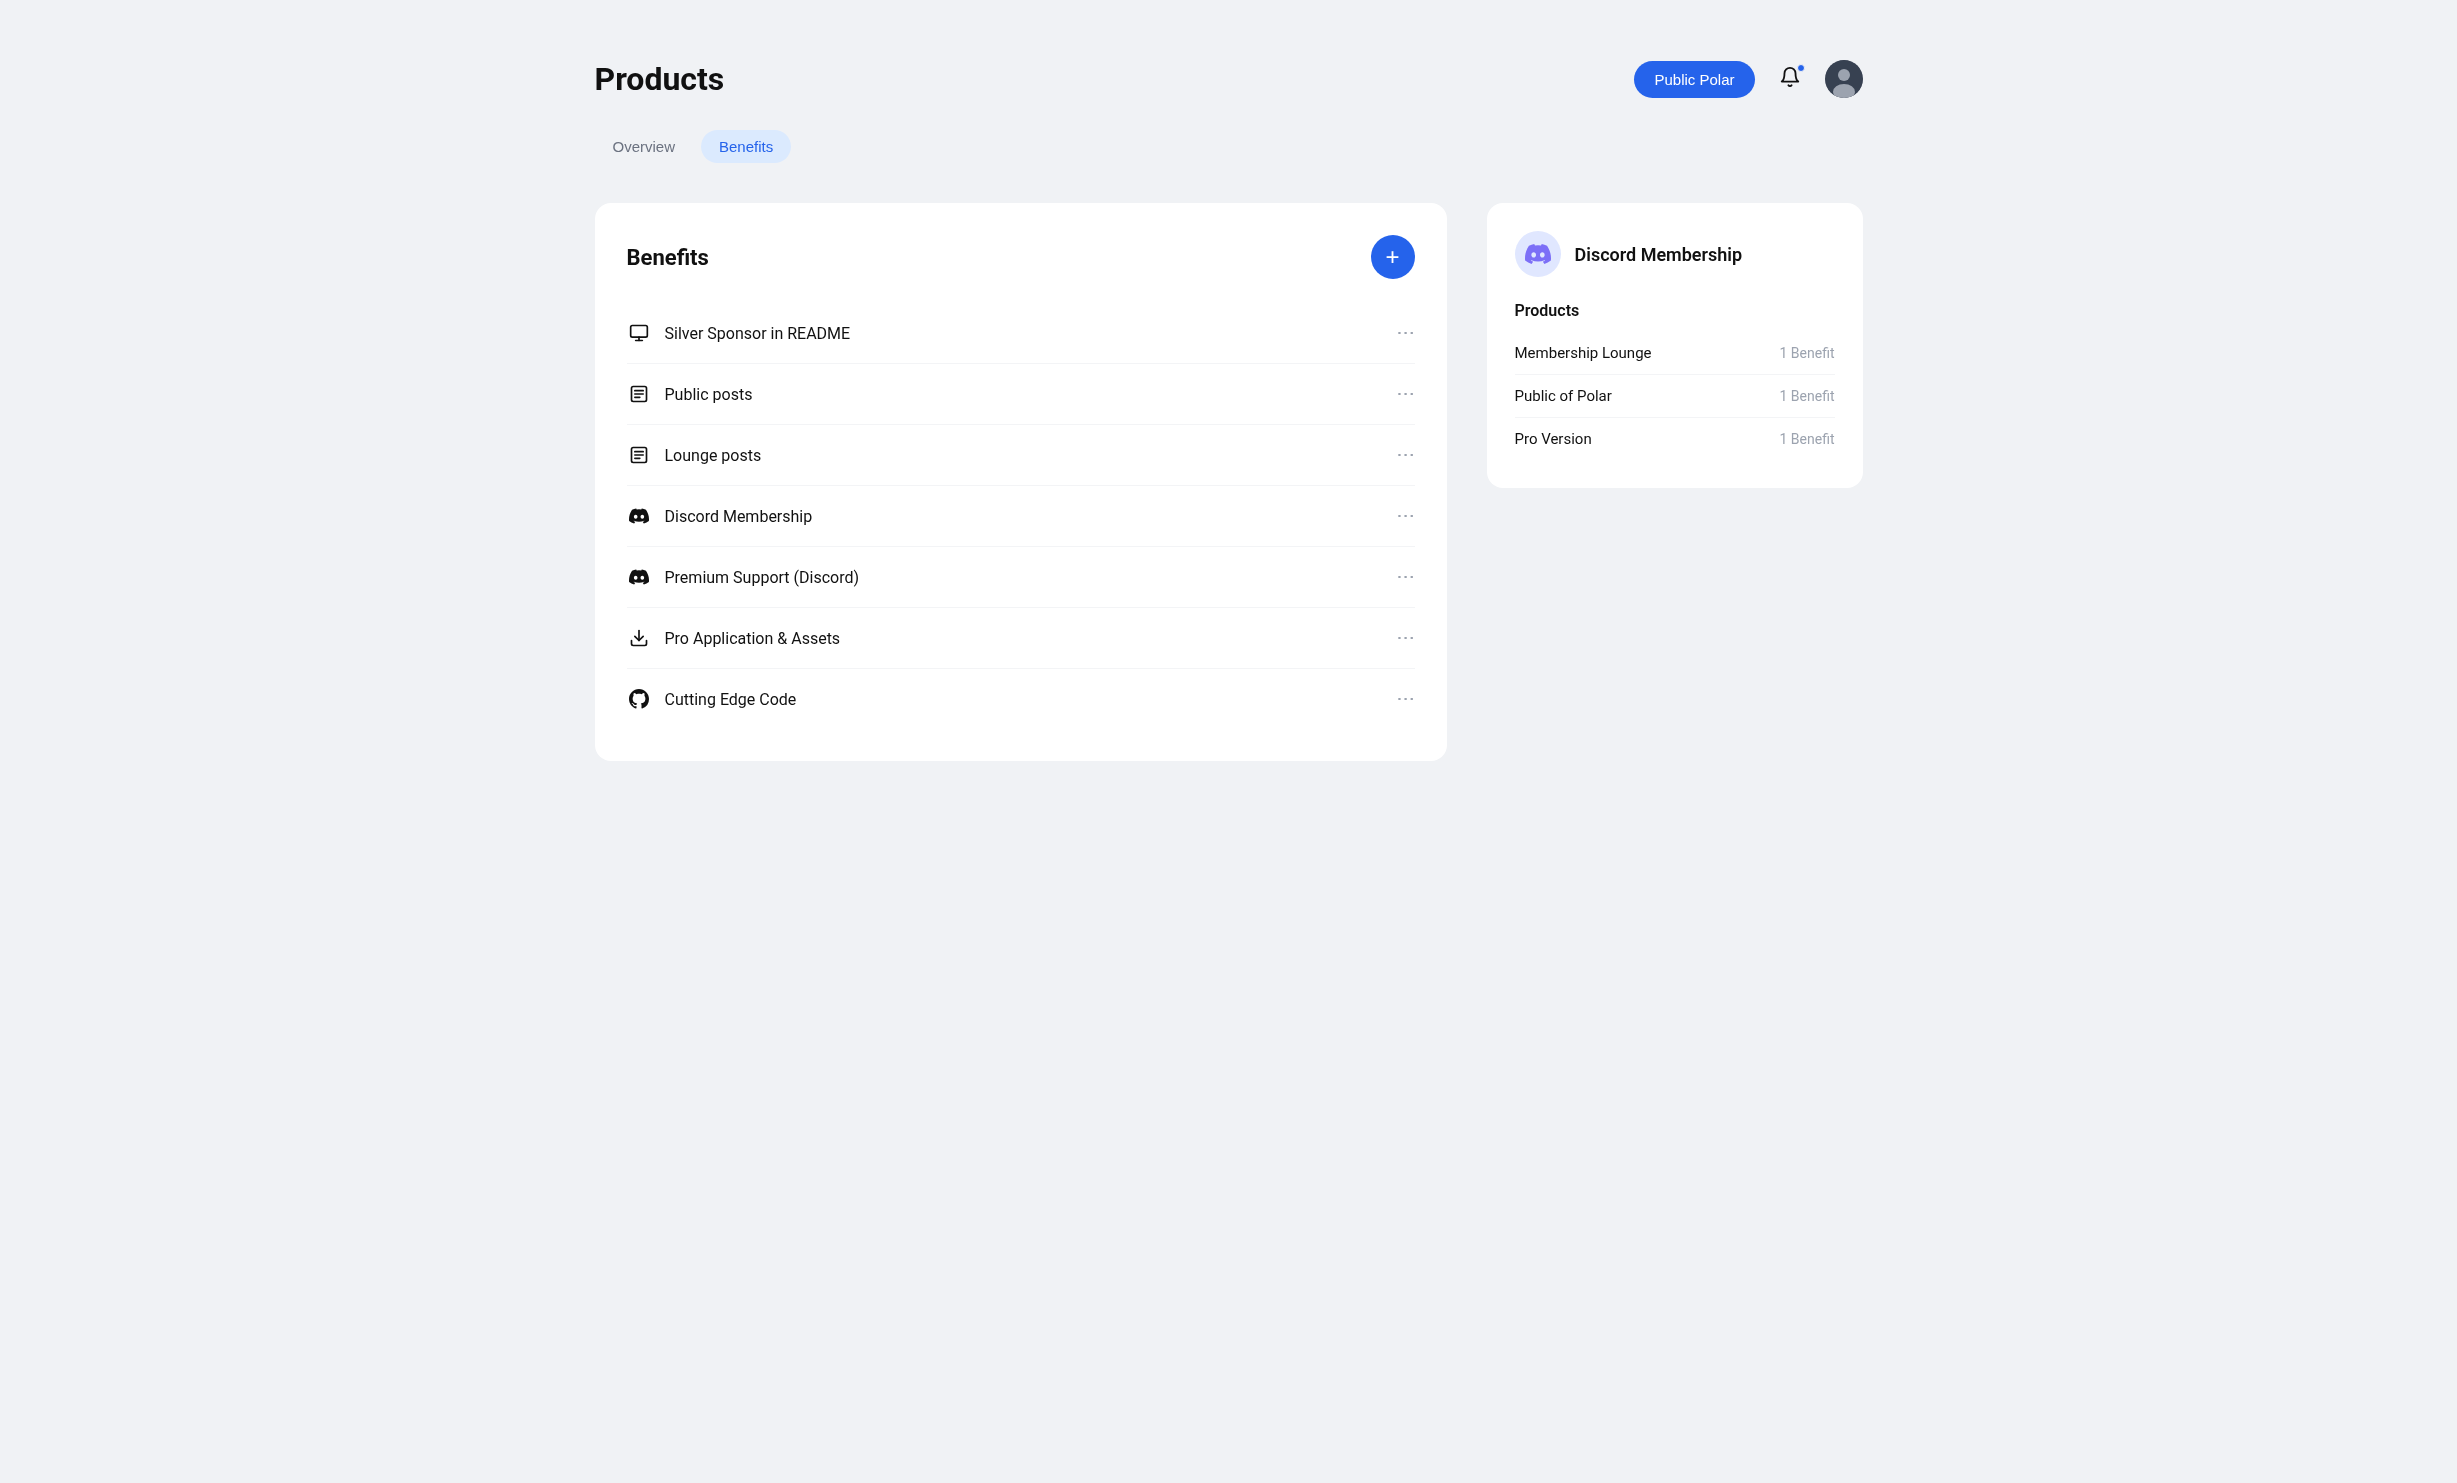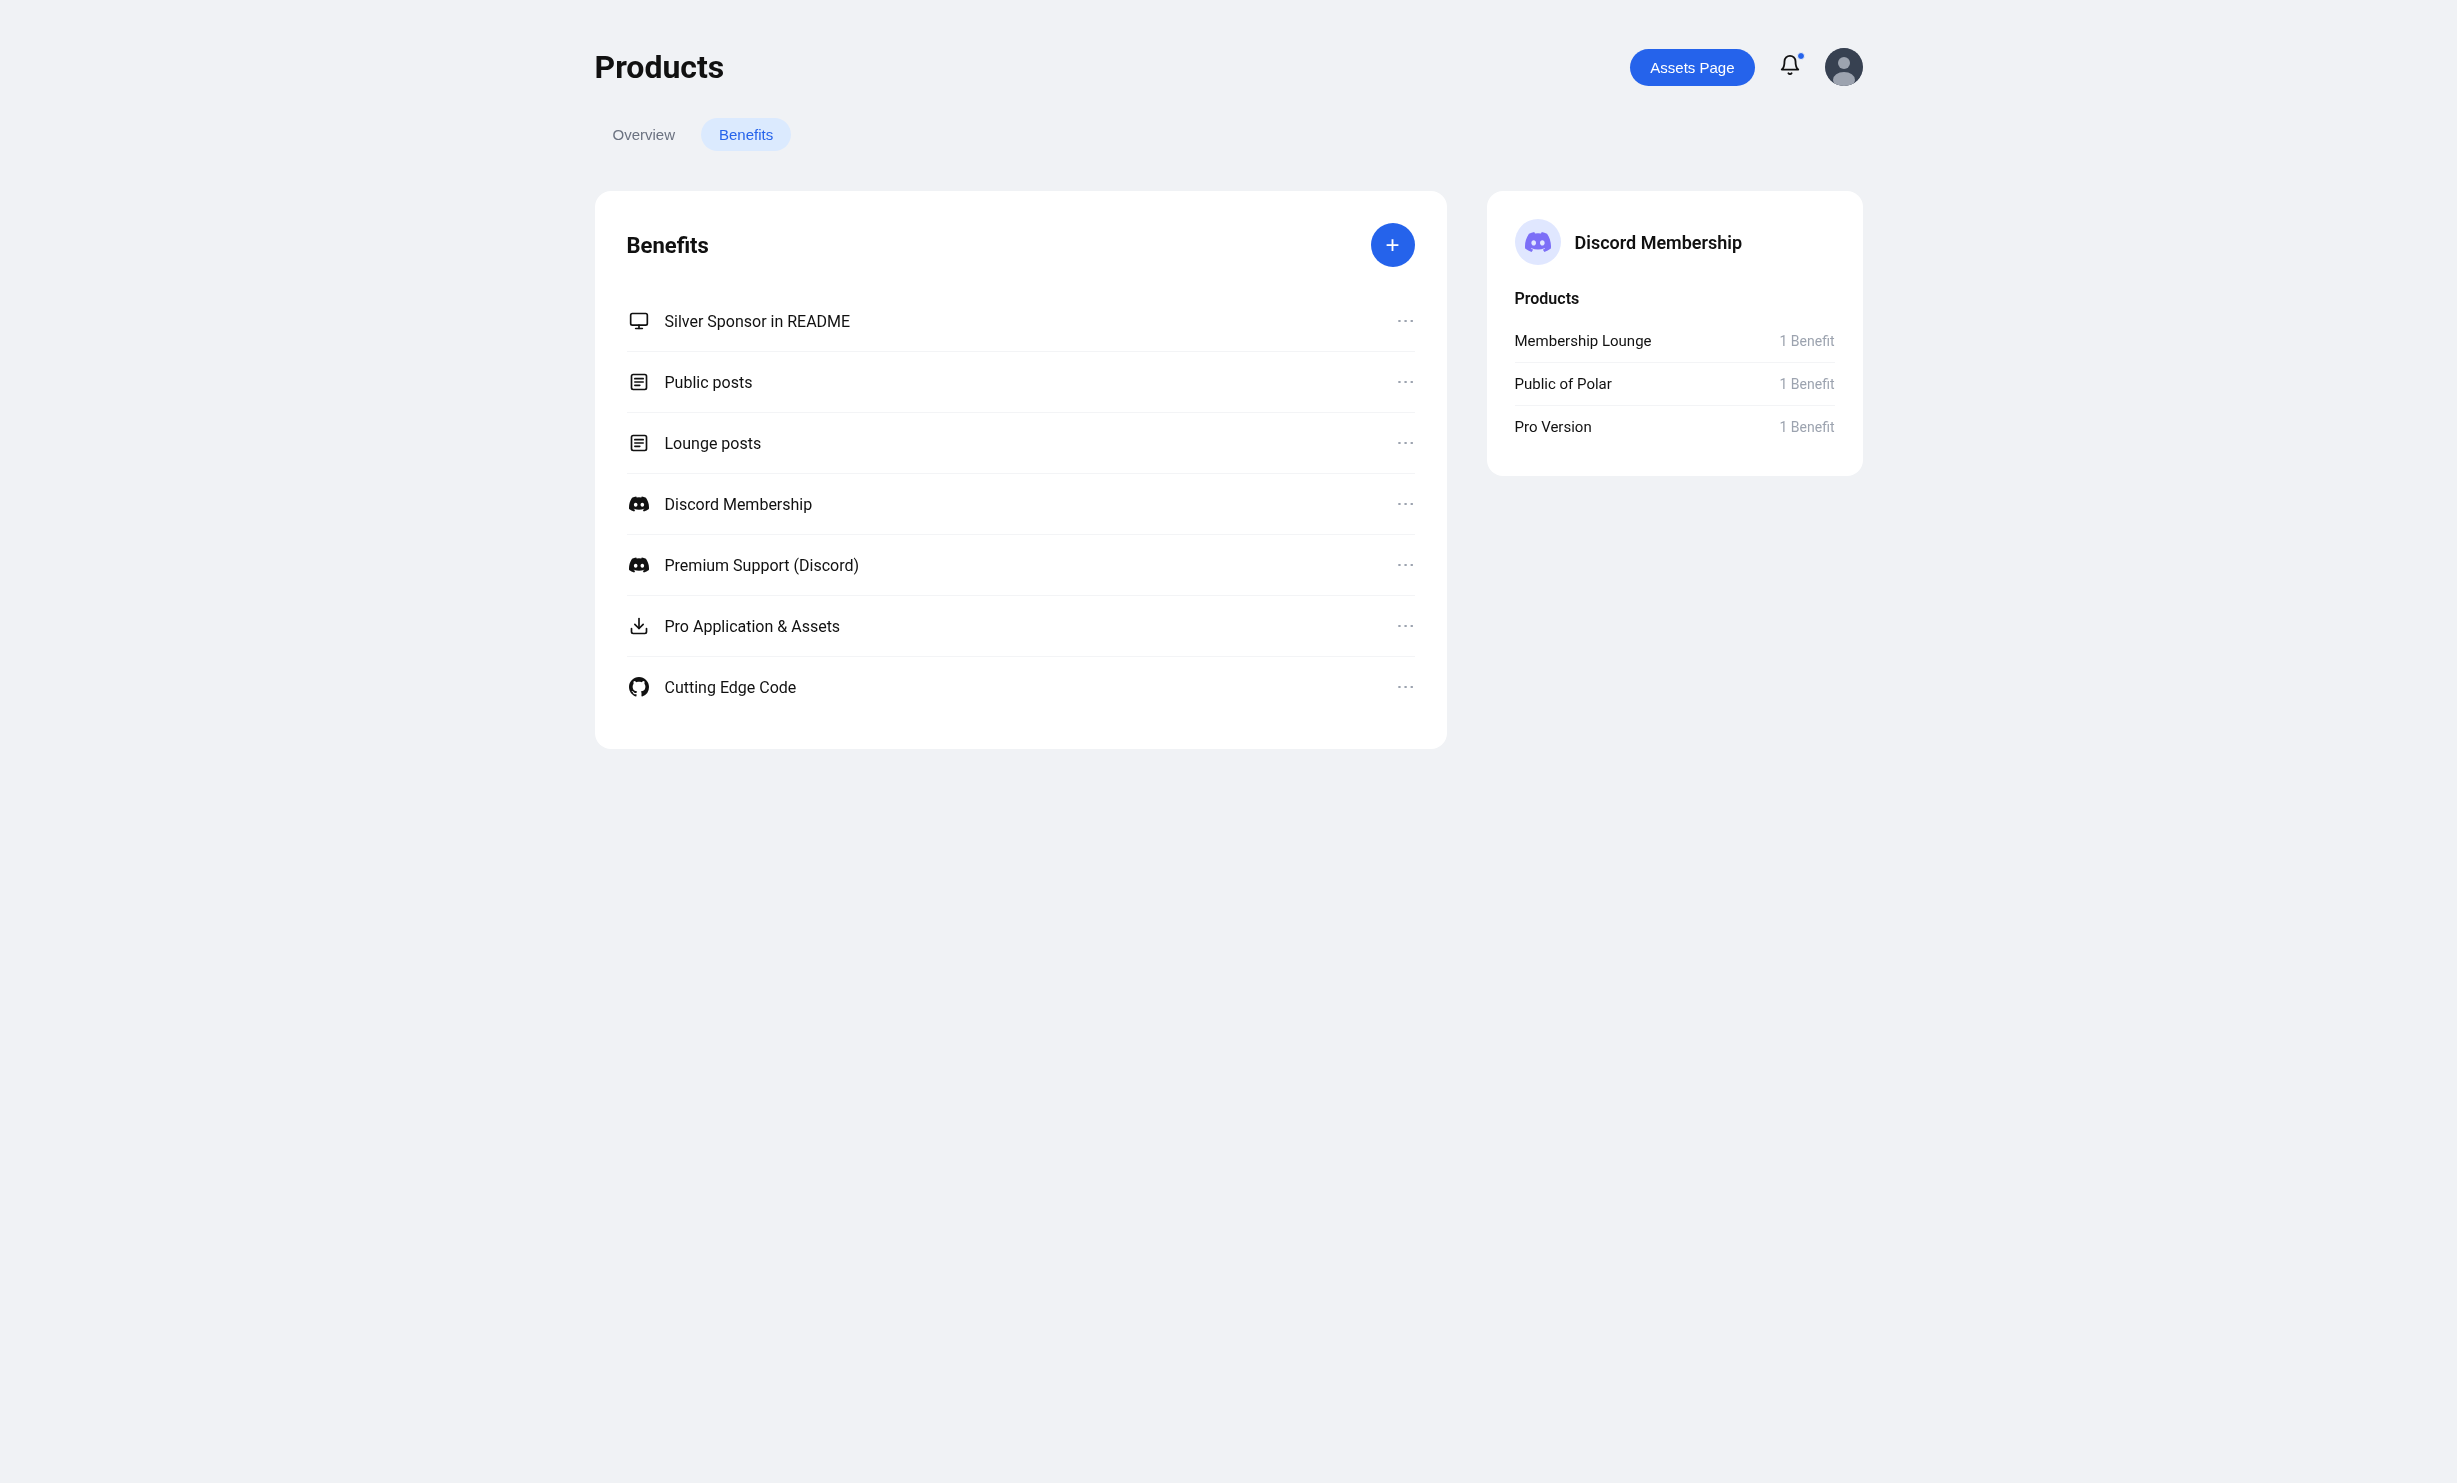--- a/index.html
+++ b/index.html
@@ -11,21 +11,21 @@
     body {
       font-family: -apple-system, BlinkMacSystemFont, 'Segoe UI', Roboto, sans-serif;
       background-color: #f0f2f5;
       min-height: 100vh;
       color: #1a1a2e;
     }
 
     .page-container {
       max-width: 1386px;
       margin: 0 auto;
-      padding: 48px 59px;
+      padding: 60px 59px;
     }
 
     
     .header {
       display: flex;
       align-items: center;
       justify-content: space-between;
       margin-bottom: 32px;
     }
 
@@ -279,21 +279,21 @@
     }
   </style>
 </head>
 <body>
 
 <div class="page-container">
 
   <div class="header">
     <h1 class="page-title">Products</h1>
     <div class="header-actions">
-      <button class="public-page-btn">Assets Page</button>
+      <button class="public-page-btn">Public Polar</button>
       <button class="notification-btn">
         <span class="notification-icon">
           <svg width="22" height="22" viewBox="0 0 24 24" fill="none" stroke="#111" stroke-width="2" stroke-linecap="round" stroke-linejoin="round">
             <path d="M18 8A6 6 0 0 0 6 8c0 7-3 9-3 9h18s-3-2-3-9"></path>
             <path d="M13.73 21a2 2 0 0 1-3.46 0"></path>
           </svg>
         </span>
         <span class="notification-dot"></span>
       </button>
       <div class="avatar">

